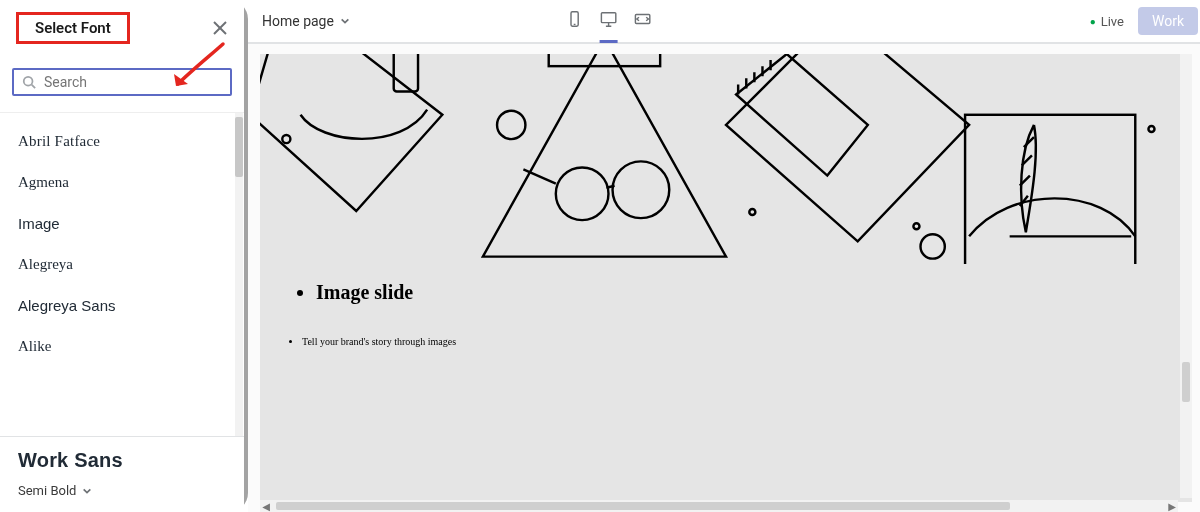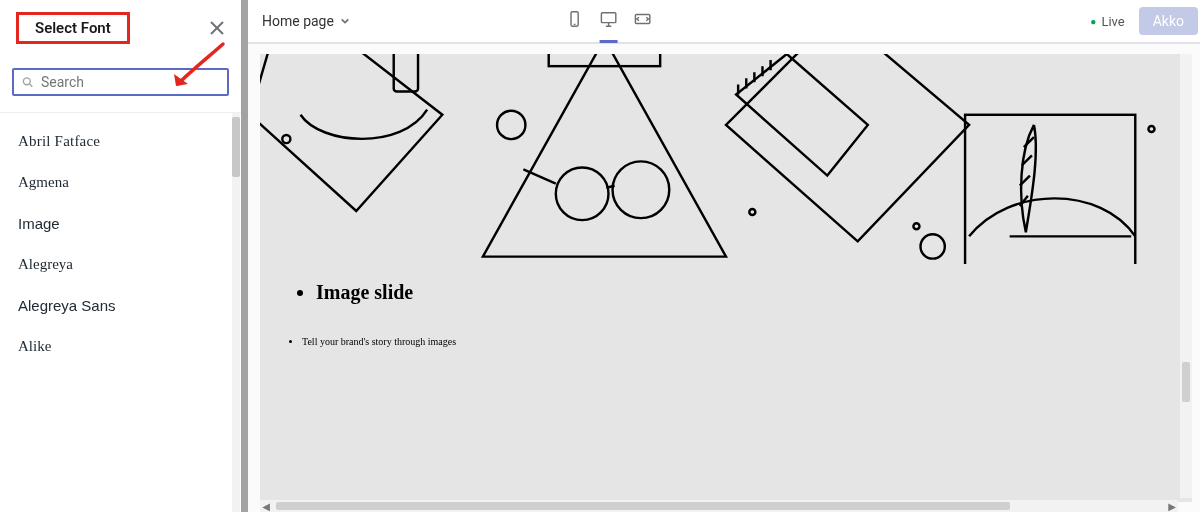--- a/index.html
+++ b/index.html
@@ -16,25 +16,26 @@
 
   
   .app {
     display: grid;
     grid-template-columns: 248px 1fr;
     height: 100%;
   }
 
   
   .sidebar {
-    border-right: 7px solid #a3a3a3;
+    border-right: 4px solid #a3a3a3;
     display: flex;
     flex-direction: column;
     background: #fbfbfb;
     position: relative;
+    border-radius: 19px;
   }
 
   .panel-header {
     display: flex;
     align-items: center;
     justify-content: space-between;
     padding: 12px 16px 14px 16px;
     background: #fff;
   }
   .panel-title-wrap {
@@ -321,20 +322,29 @@
         <li class="font-akko">Image</li>
         <li class="font-alegreya">Alegreya</li>
         <li class="font-alegreyasans">Alegreya Sans</li>
         <li class="font-alike">Alike</li>
       </ul>
       <div class="list-scrollbar">
           <div class="thumb"></div>
         </div>
     </div>
 
+    <div class="current-font">
+      <div class="name">Work Sans</div>
+      <div class="weight-select">
+        <span>Semi Bold</span>
+        <svg class="chev" viewBox="0 0 12 12">
+            <polyline points="2 4 6 8 10 4"></polyline>
+          </svg>
+      </div>
+    </div>
   </aside>
 
   <main class="main">
     <div class="topbar">
       <div class="topbar-left">
         <span>Home page</span>
         <svg class="chev" viewBox="0 0 12 12">
             <polyline points="2 4 6 8 10 4"></polyline>
           </svg>
       </div>
@@ -360,21 +370,21 @@
               <polyline points="14 8 16.5 10 14 12"></polyline>
             </svg>
         </span>
       </div>
 
       <div class="topbar-right">
         <span class="live-label">
           <span class="live-dot">●</span>
           <span>Live</span>
         </span>
-        <button class="save-btn">Akko</button>
+        <button class="save-btn">Work</button>
       </div>
     </div>
 
     <div class="canvas">
       <div class="preview">
 
         
         <svg class="hero-art" viewBox="0 0 920 210" preserveAspectRatio="xMidYMin slice">
           <g fill="none" stroke="#000" stroke-width="2.4">
 

